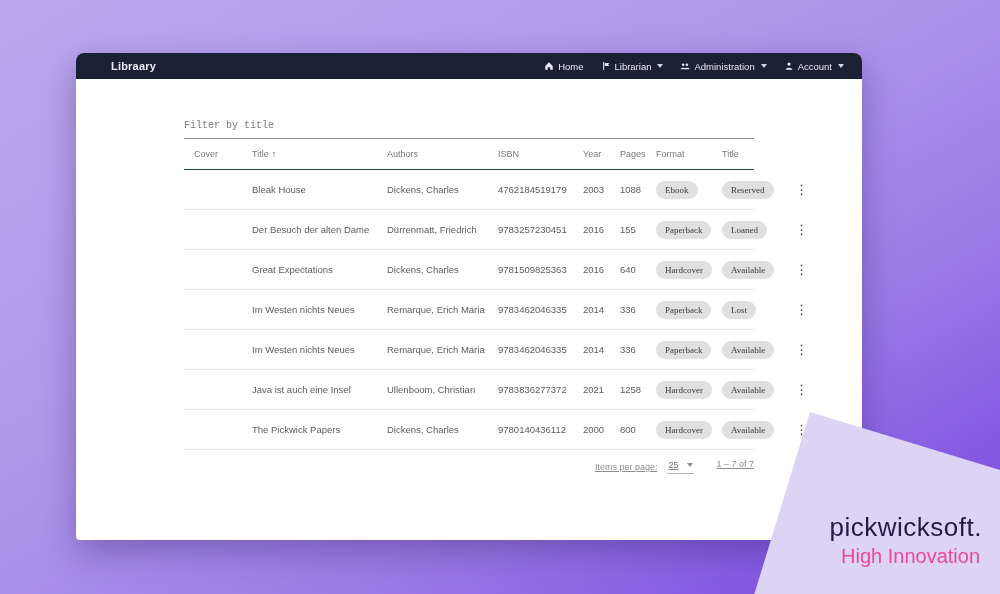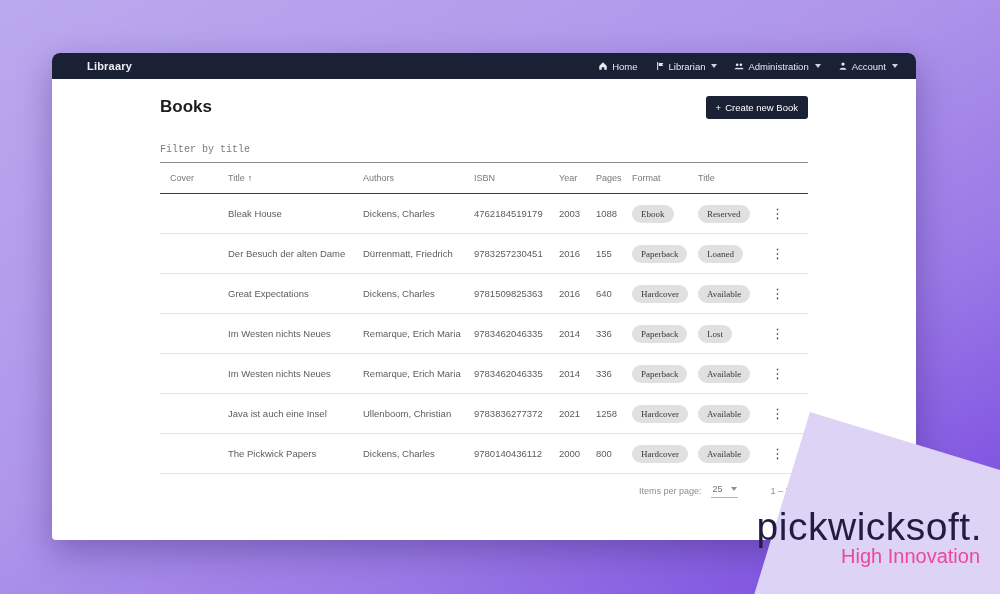--- a/index.html
+++ b/index.html
@@ -5,21 +5,21 @@
   * { margin:0; padding:0; box-sizing:border-box; }
   html,body { width:1000px; height:594px; overflow:hidden; }
   body {
     font-family:"Liberation Sans", sans-serif;
     background:linear-gradient(150deg,#bba9ee 0%,#ae95ea 45%,#9a79e6 70%,#7a4be0 95%);
     position:relative;
   }
 
   
   .app-window{
-    position:absolute; left:52px; top:53px; width:864px; height:487px;
+    position:absolute; left:76px; top:53px; width:786px; height:487px;
     background:#fff; border-radius:8px 8px 4px 4px;
     box-shadow:0 12px 34px rgba(38,18,92,.35);
     z-index:1;
   }
   .navbar{
     height:26px; background:#1b2135; border-radius:8px 8px 0 0;
     display:flex; align-items:center; padding:0 18px 0 35px; color:#eceef5;
   }
   .brand{ font-size:11px; font-weight:bold; letter-spacing:.2px; }
   .nav-items{ margin-left:auto; display:flex; align-items:flex-end; gap:17px; }
@@ -62,39 +62,39 @@
     display:inline-block; background:#e0e0e0; color:#3a3a3a; font-size:9px;
     padding:4px 9px; border-radius:11px; white-space:nowrap;font-family:Liberation Serif, serif;
   }
   .dots-btn{
     background:none; border:none; cursor:pointer; font-size:13px; color:#3a3a3a;
     line-height:10px; padding:2px 4px; letter-spacing:0;
   }
 
   
   .paginator{
-    display:flex; justify-content:flex-end; align-items:center; gap:32px;
-    padding:9px 0 0 0; font-size:9px; color:#8f8f8f;
+    display:flex; justify-content:flex-end; gap:22px;
+    padding:9px 0 0 0; font-size:9px; color:#8f8f8f;text-decoration:underline;
   }
   .page-size{ display:flex; align-items:center; gap:10px; }
   .page-size-select{
     display:flex; align-items:center; gap:9px; border-bottom:1px solid #b5b5b5;
     padding:1px 1px 3px 1px; cursor:pointer; color:#6e6e6e;
   }
   .select-caret{ width:0; height:0; border-left:3.5px solid transparent; border-right:3.5px solid transparent; border-top:4.5px solid #8f8f8f; }
 
   
   .wedge{
     position:absolute; left:810px; top:412px; width:640px; height:640px;
     background:#ddd3f4; transform:rotate(17deg); transform-origin:0 0; z-index:2;
   }
   .branding{
     position:absolute; right:18px; top:508px; z-index:3; text-align:right; color:#221c44;
   }
-  .brand-company{ font-size:39px; letter-spacing:.5px; line-height:38px; }
+  .brand-company{ font-size:26px; letter-spacing:.5px; line-height:38px; }
   .brand-tagline{ font-size:20px; line-height:21px; margin-right:2px; color:#ec4899; }
 </style>
 </head>
 <body>
 
 <div class="app-window">
 
   <div class="navbar">
     <span class="brand">Libraary</span>
     <div class="nav-items">
@@ -128,27 +128,20 @@
             <path d="M2.5 14 C2.5 9.6 13.5 9.6 13.5 14 Z"></path>
           </svg>
         <span>Account</span>
         <span class="caret"></span>
       </div>
     </div>
   </div>
 
   <div class="content">
 
-    <div class="title-row">
-      <h1 class="page-title">Books</h1>
-      <button class="create-btn">
-        <span>+</span>
-        <span>Create new Book</span>
-      </button>
-    </div>
 
     <div class="filter-wrap">
       <input class="filter-input" type="text" placeholder="Filter by title" style="">
     </div>
 
     <div class="grid-row thead">
       <span class="th">Cover</span>
       <span class="th">
         <span>Title</span><span class="sort-arrow">↑</span>
       </span>

